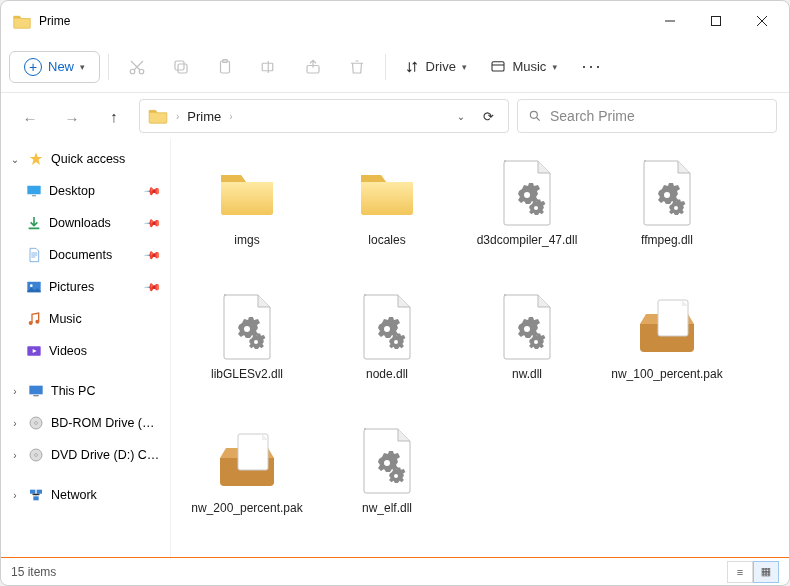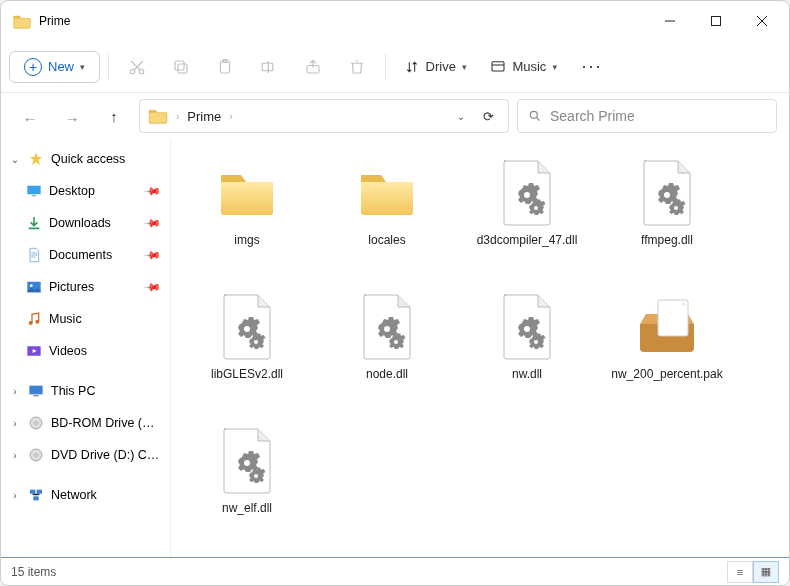--- a/index.html
+++ b/index.html
@@ -408,20 +408,31 @@
         </div>
         <div class="file">
           <div class="thumb">
             <svg width="66" height="66" viewBox="0 0 66 66">
               <path d="M6 30h54v24a4 4 0 0 1-4 4H10a4 4 0 0 1-4-4z" fill="#c98b3e"></path>
               <path d="M6 30h54l-6-10H12z" fill="#e0a85e"></path>
               <rect x="24" y="6" width="30" height="36" rx="2" fill="#fff" stroke="#ccc"></rect>
               <path d="M48 6l6 6h-6z" fill="#eee"></path>
             </svg>
           </div>
+          <div class="name">nw_100_percent.pak</div>
+        </div>
+        <div class="file">
+          <div class="thumb">
+            <svg width="66" height="66" viewBox="0 0 66 66">
+              <path d="M6 30h54v24a4 4 0 0 1-4 4H10a4 4 0 0 1-4-4z" fill="#c98b3e"></path>
+              <path d="M6 30h54l-6-10H12z" fill="#e0a85e"></path>
+              <rect x="24" y="6" width="30" height="36" rx="2" fill="#fff" stroke="#ccc"></rect>
+              <path d="M48 6l6 6h-6z" fill="#eee"></path>
+            </svg>
+          </div>
           <div class="name">nw_200_percent.pak</div>
         </div>
         <div class="file">
           <div class="thumb">
             <svg width="54" height="68" viewBox="0 0 54 68">
               <path d="M4 2h34l12 12v50a2 2 0 0 1-2 2H6a2 2 0 0 1-2-2V4a2 2 0 0 1 2-2z" fill="#fff" stroke="#bbb"></path>
               <path d="M38 2v12h12" fill="#eee" stroke="#bbb"></path>
               <g fill="#8a8a8a">
                 <path d="M22 30l2-4 4 1 1-3h4l1 3 4-1 2 4-3 2 1 3-2 3 2 3-3 3-3-2-2 3h-4l-2-3-3 2-3-3 2-3-2-3 1-3z"></path>
                 <circle cx="27" cy="36" r="3" fill="#fff"></circle>

